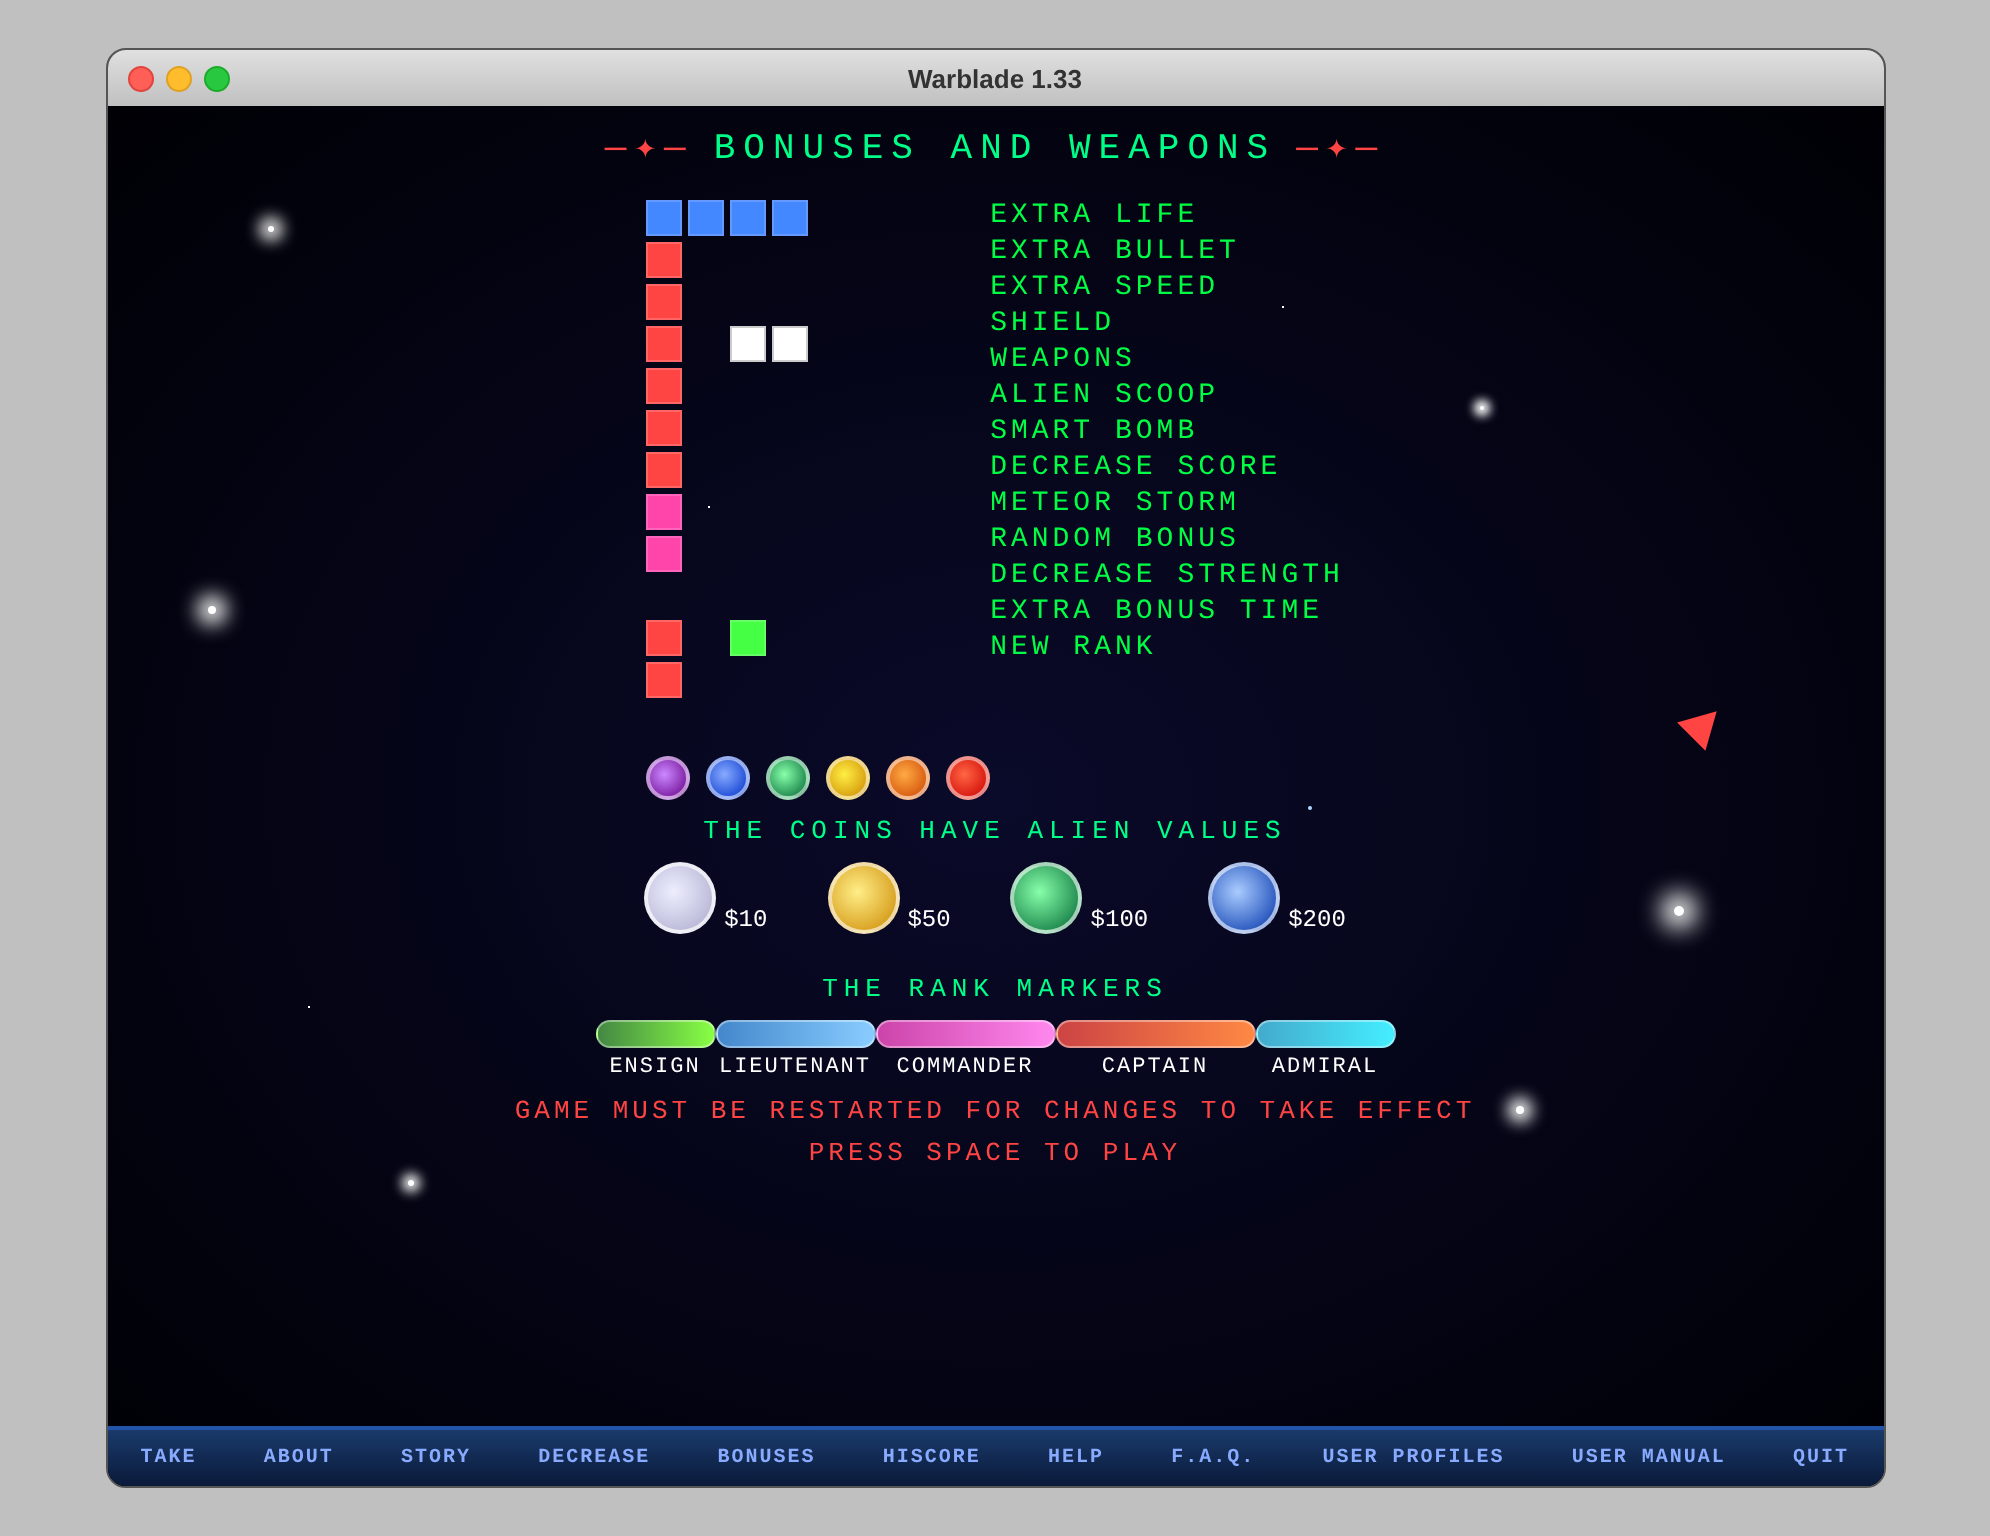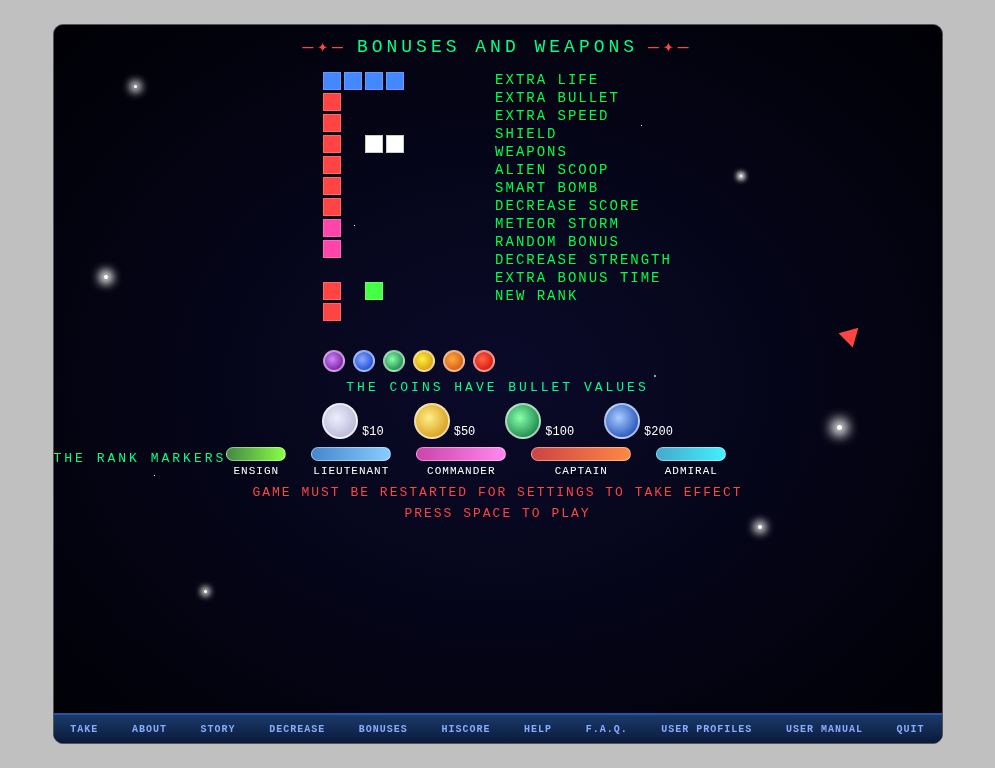--- a/index.html
+++ b/index.html
@@ -185,38 +185,36 @@
       border: 2px solid rgba(255,255,255,0.6);
     }
     .coin-val {
       font-family: 'Courier New', monospace;
       color: #ffffff;
       font-size: 12px;
     }
 
     .rank-section {
       display: flex;
-      flex-direction: row;
-      align-items: center;
-      margin-top: 8px;
+      flex-direction: column;
+      align-items: center;
+      margin-top: 20px;
       width: 100%;
     }
     .rank-title {
       font-family: 'Courier New', monospace;
       color: #00ff88;
       font-size: 13px;
       letter-spacing: 3px;
       margin-bottom: 8px;
     }
     .rank-markers-row {
       display: flex;
-      gap: 25px;
       align-items: center;
       justify-content: center;
-      text-decoration: underline;
     }
     .rank-item {
       display: flex;
       flex-direction: column;
       align-items: center;
       gap: 4px;
     }
     .rank-bar {
       height: 14px;
       border-radius: 7px;
@@ -283,20 +281,28 @@
       border-bottom: 18px solid #ff4444;
       transform: rotate(45deg);
       z-index: 5;
     }
   </style>
 </head>
 <body>
 
 <div class="window">
 
+  <div class="title-bar">
+    <div class="traffic-lights">
+      <div class="traffic-light tl-red"></div>
+      <div class="traffic-light tl-yellow"></div>
+      <div class="traffic-light tl-green"></div>
+    </div>
+    <span class="title-bar-title">Warblade 1.33</span>
+  </div>
 
   <div class="game-area">
 
     <div style="position:absolute;top:60px;left:80px;width:3px;height:3px;background:white;border-radius:50%;box-shadow:0 0 8px 4px white;z-index:1;"></div>
     <div style="position:absolute;top:250px;left:50px;width:4px;height:4px;background:white;border-radius:50%;box-shadow:0 0 10px 5px white;z-index:1;"></div>
     <div style="position:absolute;top:400px;right:100px;width:5px;height:5px;background:white;border-radius:50%;box-shadow:0 0 12px 6px white;z-index:1;"></div>
     <div style="position:absolute;top:150px;right:200px;width:2px;height:2px;background:white;border-radius:50%;box-shadow:0 0 5px 3px white;z-index:1;"></div>
     <div style="position:absolute;bottom:150px;left:150px;width:3px;height:3px;background:white;border-radius:50%;box-shadow:0 0 6px 3px white;z-index:1;"></div>
     <div style="position:absolute;top:500px;right:180px;width:4px;height:4px;background:white;border-radius:50%;box-shadow:0 0 8px 4px white;z-index:1;"></div>
 
@@ -440,21 +446,21 @@
           <div class="bonus-item">DECREASE SCORE</div>
           <div class="bonus-item">METEOR STORM</div>
           <div class="bonus-item">RANDOM BONUS</div>
           <div class="bonus-item">DECREASE STRENGTH</div>
           <div class="bonus-item">EXTRA BONUS TIME</div>
           <div class="bonus-item">NEW RANK</div>
         </div>
       </div>
 
       <div class="coins-section">
-        <div class="coins-title">THE COINS HAVE BULLET VALUES</div>
+        <div class="coins-title">THE COINS HAVE ALIEN VALUES</div>
         <div class="coin-values-row">
           <div class="coin-item">
             <div class="coin-large" style="background: radial-gradient(circle at 40% 40%, #eeeeff, #aaaacc); border: 2px solid rgba(255,255,255,0.7);"></div>
             <div class="coin-val">$10</div>
           </div>
           <div class="coin-item">
             <div class="coin-large" style="background: radial-gradient(circle at 40% 40%, #ffee88, #cc8800);"></div>
             <div class="coin-val">$50</div>
           </div>
           <div class="coin-item">
@@ -488,21 +494,21 @@
             <span class="rank-label">CAPTAIN</span>
           </div>
           <div class="rank-item">
             <div class="rank-bar rb-cyan"></div>
             <span class="rank-label">ADMIRAL</span>
           </div>
         </div>
       </div>
 
       <div class="warning-text">
-        <div>GAME MUST BE RESTARTED FOR SETTINGS TO TAKE EFFECT</div>
+        <div>GAME MUST BE RESTARTED FOR CHANGES TO TAKE EFFECT</div>
         <div>PRESS SPACE TO PLAY</div>
       </div>
 
     </div>
 
     <div class="nav-bar">
       <span class="nav-item">TAKE</span>
       <span class="nav-item">ABOUT</span>
       <span class="nav-item">STORY</span>
       <span class="nav-item">DECREASE</span>

